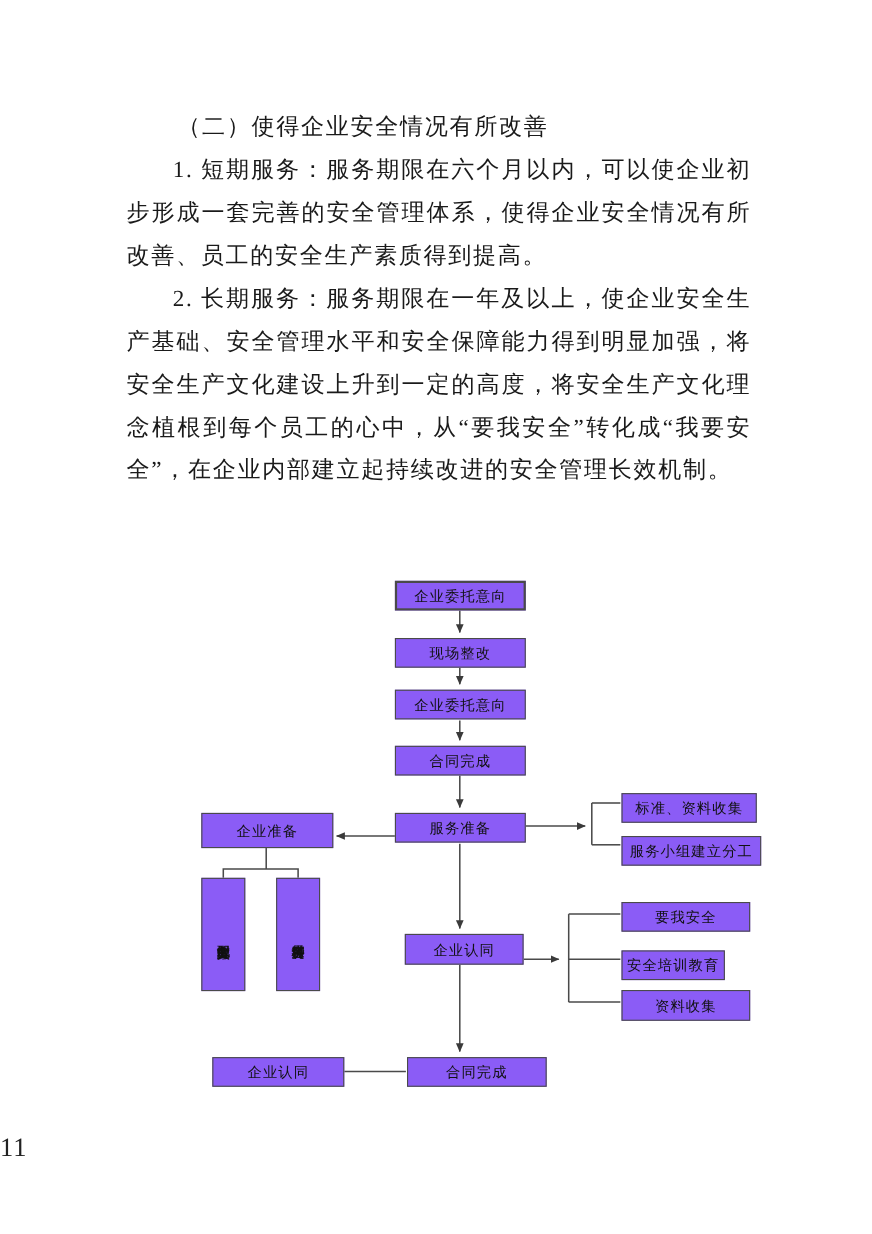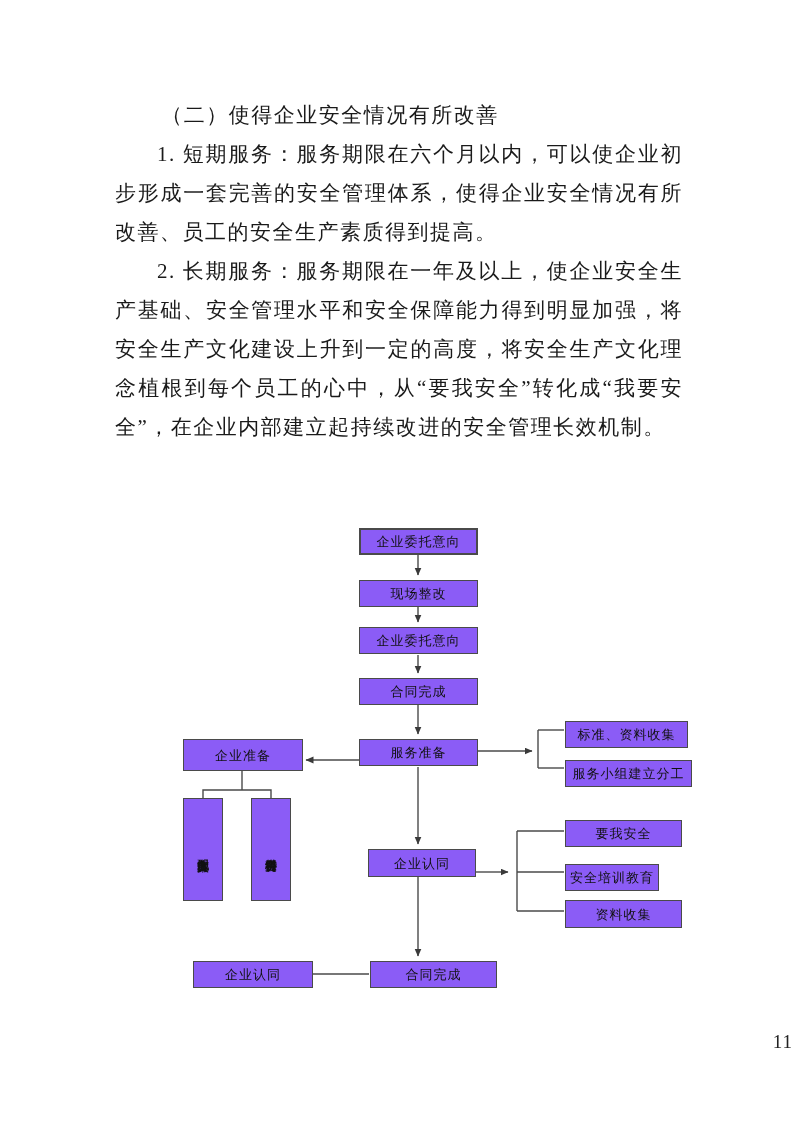--- a/index.html
+++ b/index.html
@@ -28,21 +28,21 @@
     white-space:nowrap; line-height:1;text-align:right;
   }
   .fc-box.thick { border-width:2px; }
   .fc-box.vert {
     writing-mode:vertical-rl; text-orientation:upright;
     font-size:12px; letter-spacing:0px; white-space:normal;
     padding:2px 0;
   }
   .page-number {
     position:absolute; left:0; right:0; top:1031px;
-    text-align:right; font-size:19px; letter-spacing:1px; color:#222;
+    text-align:left; font-size:24px; letter-spacing:1px; color:#222;
   }
 </style>
 </head>
 <body>
 
 <div class="page">
 
   <div class="text-block">
     <p class="heading">（二）使得企业安全情况有所改善</p>
     <p class="para">1. 短期服务：服务期限在六个月以内，可以使企业初步形成一套完善的安全管理体系，使得企业安全情况有所改善、员工的安全生产素质得到提高。</p>

